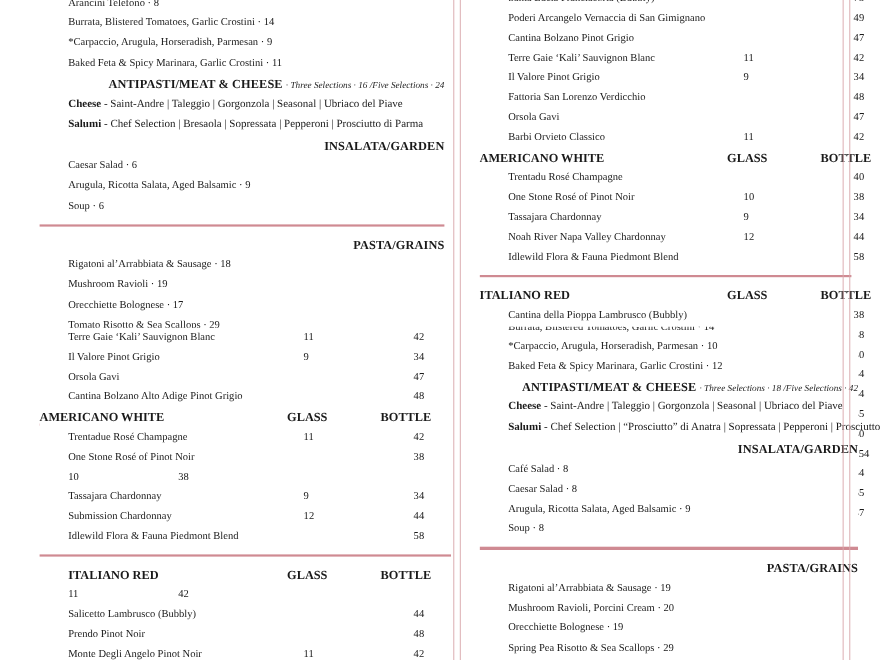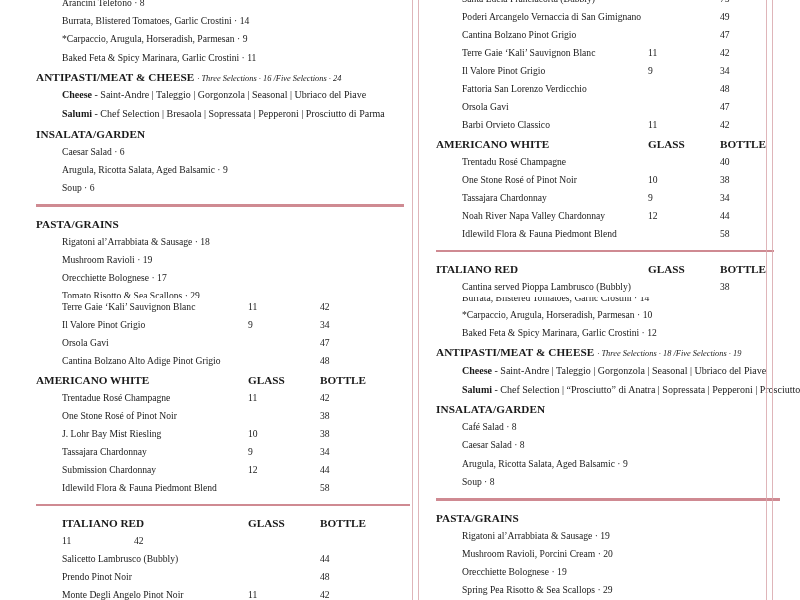--- a/index.html
+++ b/index.html
@@ -75,20 +75,21 @@
   }
 
   
   .section-head {
     font-weight: bold;
     font-size: 11.2px;
     letter-spacing: .1px;
     line-height: 1.25;
     padding: 3px 0 2px 0;
     white-space: nowrap;
+    text-align: right;
   }
   .section-head .note {
     font-weight: normal;
     font-style: italic;
     font-size: 8.4px;
     letter-spacing: 0;
   }
 
   .item {
     font-size: 9.6px;
@@ -107,32 +108,34 @@
   .sub-label b { font-weight: bold; }
 
   
   .wine-row {
     display: flex;
     font-size: 9.6px;
     line-height: 1.25;
     padding: 3.0px 0;
     padding-left: 26px;
     white-space: nowrap;
+    gap: 28px;
   }
   .wine-row .nm { flex: 0 0 186px; }
   .wine-row .gl { flex: 0 0 72px; }
   .wine-row .bt { flex: 0 0 60px; }
 
   .wine-head {
     display: flex;
     font-weight: bold;
     font-size: 11.2px;
     line-height: 1.25;
     padding: 3px 0 2px 0;
     white-space: nowrap;
+    gap: 13px;
   }
   .wine-head .nm { flex: 0 0 212px; }
   .wine-head .gl { flex: 0 0 72px; }
   .wine-head .bt { flex: 0 0 60px; }
 
   .wine-head.indent { padding-left: 26px; }
   .wine-head.indent .nm { flex: 0 0 186px; }
 
   
   .rule {
@@ -235,21 +238,20 @@
           <span class="nm">Trentadue Rosé Champagne</span>
           <span class="gl">11</span>
           <span class="bt">42</span>
         </div>
         <div class="wine-row">
           <span class="nm">One Stone Rosé of Pinot Noir</span>
           <span class="gl"></span>
           <span class="bt">38</span>
         </div>
         <div class="wine-row">
-          <span class="nm">J. Lohr Bay Mist Riesling</span>
           <span class="gl">10</span>
           <span class="bt">38</span>
         </div>
         <div class="wine-row">
           <span class="nm">Tassajara Chardonnay</span>
           <span class="gl">9</span>
           <span class="bt">34</span>
         </div>
         <div class="wine-row">
           <span class="nm">Submission Chardonnay</span>
@@ -382,21 +384,21 @@
 
       <div class="rule"></div>
 
       <div class="wine-head" style="padding-left:0;">
         <span class="nm" style="flex:0 0 212px;">ITALIANO RED</span>
         <span class="gl">GLASS</span>
         <span class="bt">BOTTLE</span>
       </div>
       <div>
         <div class="wine-row">
-          <span class="nm">Cantina served Pioppa Lambrusco (Bubbly)</span>
+          <span class="nm">Cantina della Pioppa Lambrusco (Bubbly)</span>
           <span class="gl"></span>
           <span class="bt">38</span>
         </div>
         <div class="wine-row">
           <span class="nm">Wilhelm Walch ‘Prendo’ Pinot Noir</span>
           <span class="gl"></span>
           <span class="bt">48</span>
         </div>
         <div class="wine-row">
           <span class="nm">Anterra Merlot</span>
@@ -452,21 +454,21 @@
         <div class="half">
           <div class="item" style="padding-top:0;padding-bottom:0;">Burrata, Blistered Tomatoes, Garlic Crostini · 14</div>
         </div>
       </div>
 
       <div>
         <div class="item">*Carpaccio, Arugula, Horseradish, Parmesan · 10</div>
         <div class="item">Baked Feta &amp; Spicy Marinara, Garlic Crostini · 12</div>
       </div>
 
-      <div class="section-head"><span>ANTIPASTI/MEAT &amp; CHEESE</span> <span class="note">· Three Selections · 18 /Five Selections · 19</span></div>
+      <div class="section-head"><span>ANTIPASTI/MEAT &amp; CHEESE</span> <span class="note">· Three Selections · 18 /Five Selections · 42</span></div>
       <div class="sub-label"><b>Cheese</b> <span>-   Saint-Andre  |  Taleggio  |  Gorgonzola  |  Seasonal  |  Ubriaco del Piave</span></div>
       <div class="sub-label"><b>Salumi</b> <span>-  Chef Selection  |  “Prosciutto” di Anatra  |  Sopressata  |  Pepperoni  |  Prosciutto di Parma</span></div>
 
       <div class="section-head">INSALATA/GARDEN</div>
       <div>
         <div class="item">Café Salad · 8</div>
         <div class="item">Caesar Salad · 8</div>
         <div class="item">Arugula, Ricotta Salata, Aged Balsamic · 9</div>
         <div class="item">Soup · 8</div>
       </div>

